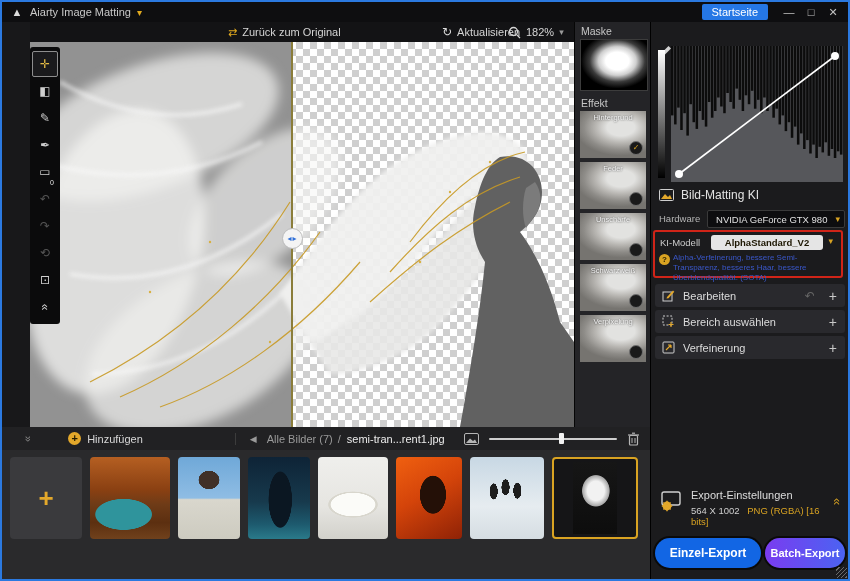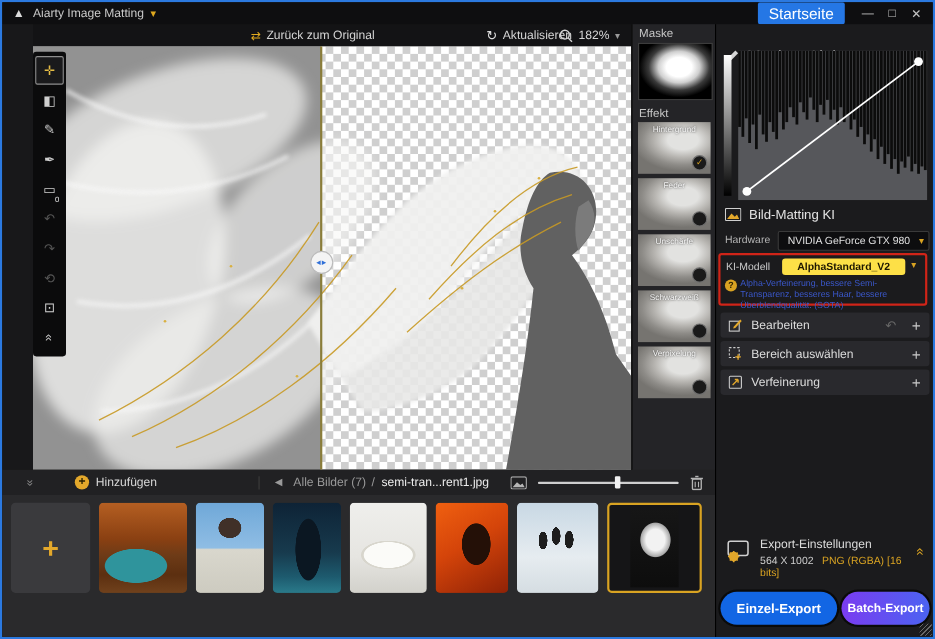--- a/index.html
+++ b/index.html
@@ -6,21 +6,21 @@
   #app{position:relative;width:850px;height:581px;box-sizing:border-box;border:2px solid #2b79e0;
        background:#141414;font-family:"Liberation Sans","DejaVu Sans",sans-serif;overflow:hidden;
        -webkit-font-smoothing:antialiased;color:#ddd;}
   .abs{position:absolute;}
 
   
   #titlebar{left:0;top:0;width:846px;height:20px;background:#0e0e10;display:flex;align-items:center;}
   #logo{width:14px;height:14px;margin-left:8px;color:#dcdcdc;font-size:11px;line-height:14px;text-align:center;}
   #app-title{margin-left:6px;font-size:11px;color:#c9c9c9;}
   .chev{color:#e0a91f;font-size:10px;margin-left:6px;}
-  #home-btn{margin-left:auto;background:#2577e5;color:#fff;font-size:14px;padding:2px 10px;border-radius:2px;cursor:pointer;}
+  #home-btn{margin-left:auto;background:#2577e5;color:#fff;font-size:11px;padding:2px 10px;border-radius:2px;cursor:pointer;}
   .winbtn{width:22px;text-align:center;color:#c2c2c2;font-size:11px;cursor:pointer;}
   #win-close{margin-right:4px;}
 
   
   #canvas-toolbar{left:28px;top:20px;width:544px;height:20px;background:#131315;font-size:11px;color:#d5d5d5;}
   #canvas-toolbar .grp{position:absolute;top:0;height:20px;display:flex;align-items:center;gap:5px;}
   #grp-back{left:198px;}
   #grp-refresh{left:412px;}
   #grp-zoom{left:478px;}
   .ico-compare{color:#e0a91f;font-size:11px;}
@@ -74,21 +74,21 @@
   #alpha-curve{position:absolute;left:14px;top:0;}
   #matting-header{position:absolute;top:166px;left:8px;display:flex;align-items:center;gap:7px;font-size:12px;color:#e2e2e2;}
   #hw-row{position:absolute;top:188px;left:6px;width:186px;height:18px;}
   #hw-label{position:absolute;left:2px;top:3px;font-size:9.5px;color:#b5b5b5;}
   #hw-select{position:absolute;left:50px;top:0;width:138px;height:18px;background:#0d0d0f;border:1px solid #3a3a3a;
      border-radius:2px;display:flex;align-items:center;cursor:pointer;box-sizing:border-box;}
   #hw-select .val{flex:1;text-align:center;font-size:9.5px;color:#e0e0e0;}
   .chev-y{color:#d9a322;font-size:9px;margin-right:4px;}
   #model-box{position:absolute;top:208px;left:2px;width:190px;height:48px;border:2px solid #d02418;border-radius:3px;box-sizing:border-box;}
   #model-label{position:absolute;left:5px;top:5px;font-size:9.5px;color:#cccccc;}
-  #model-pill{position:absolute;left:56px;top:3px;width:112px;height:15px;background:#fde047;border-radius:3px;
+  #model-pill{position:absolute;left:56px;top:3px;width:112px;height:15px;background:#e5e5e5;border-radius:3px;
      font-size:9.5px;font-weight:bold;color:#1c1600;text-align:center;line-height:15px;cursor:pointer;}
   #model-chev{position:absolute;right:4px;top:4px;}
   #model-hint{position:absolute;left:4px;top:21px;width:180px;display:flex;gap:3px;}
   #q-circle{flex:0 0 11px;height:11px;border-radius:50%;background:#d9a322;color:#2a2000;font-size:8px;font-weight:bold;
      text-align:center;line-height:11px;margin-top:1px;}
   #hint-text{font-size:8px;line-height:10px;color:#3a57c9;}
   .sec-row{position:absolute;left:4px;width:190px;height:23px;background:#29292d;border-radius:3px;
      display:flex;align-items:center;cursor:pointer;}
   .sec-ico{margin:0 8px 0 7px;display:flex;}
   .sec-label{font-size:11px;color:#dcdcdc;flex:1;}

